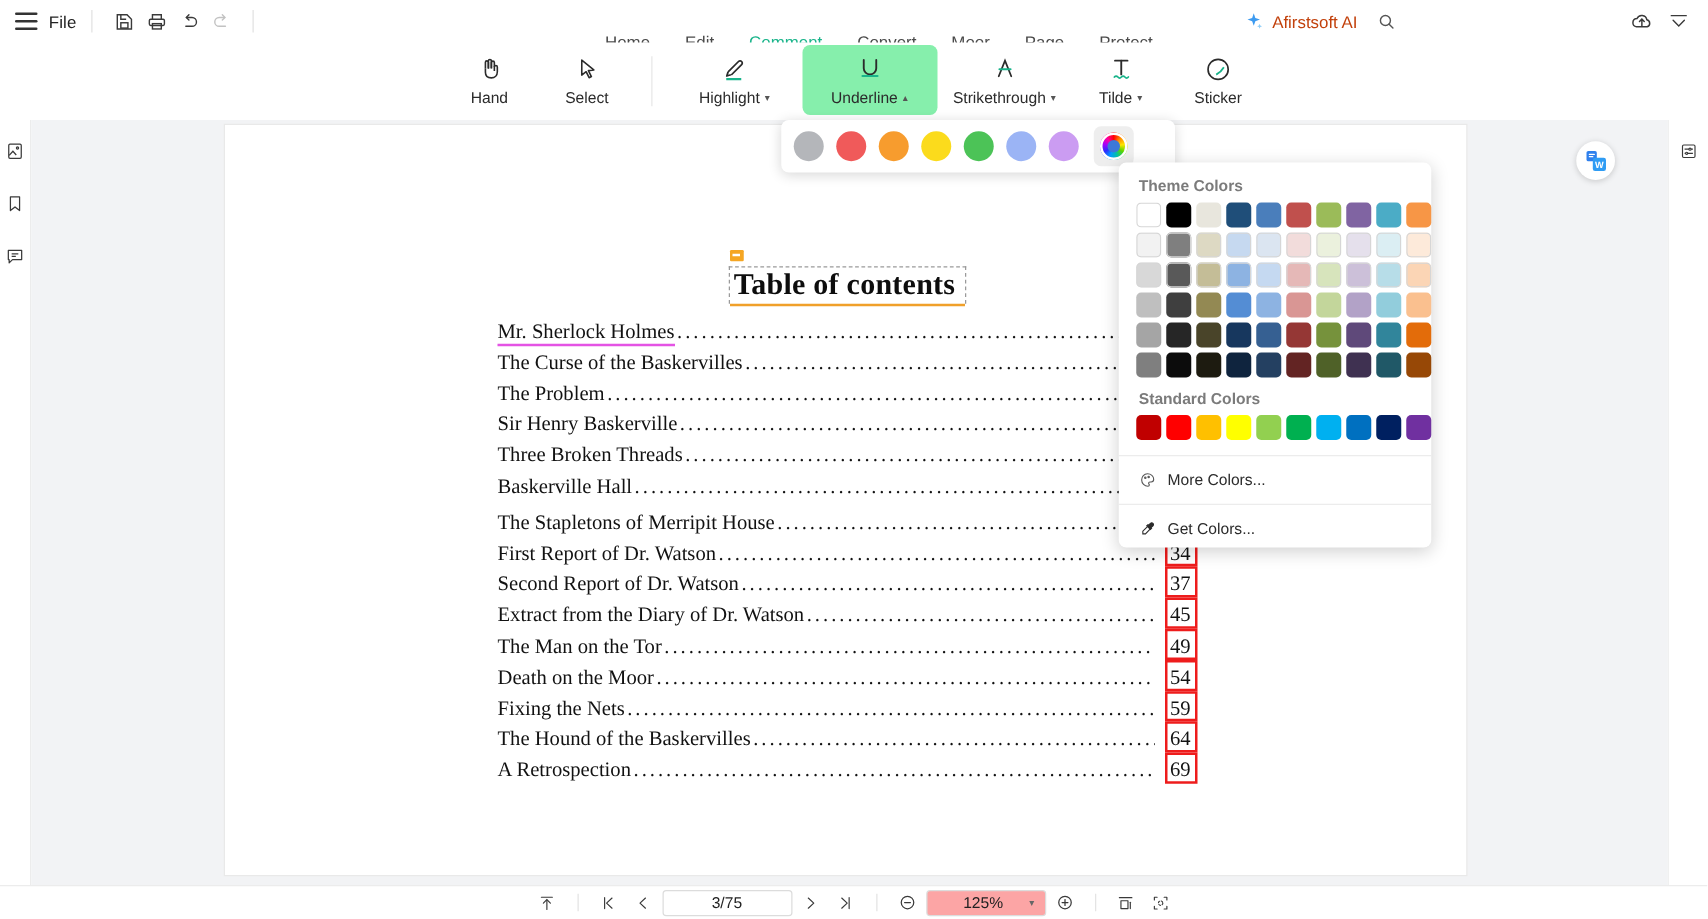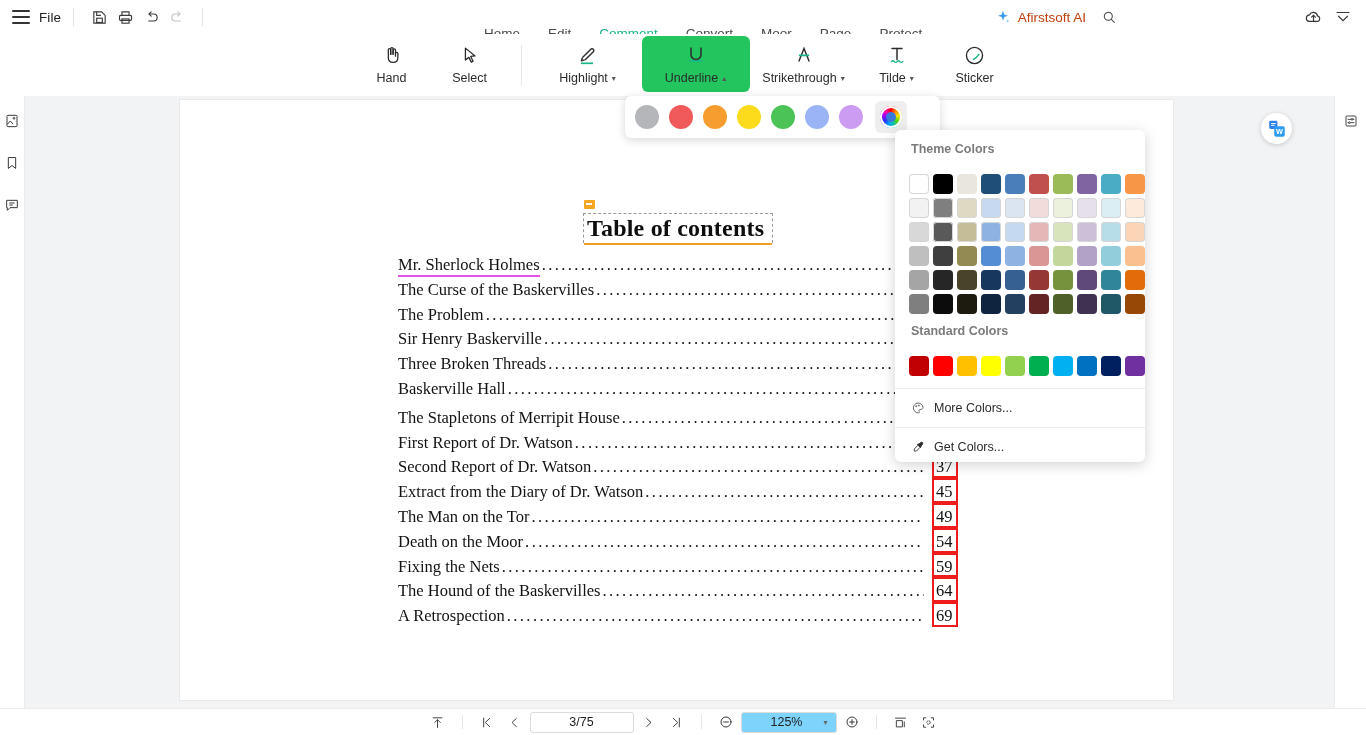--- a/index.html
+++ b/index.html
@@ -48,21 +48,21 @@
   }
   .ribbon-inner { display:flex; align-items:flex-start; gap:0; height:58px; }
   .rgroup { display:flex; align-items:center; gap:0; }
   .rsep { width:1px; height:40px; background:#e8e8e8; margin: 0 12px; align-self:center; }
   .rtool {
     width: 78px; height: 56px; border-radius:6px;
     display:flex; flex-direction:column; align-items:center; justify-content:center;
     gap:4px; cursor:pointer; position:relative;
   }
   .rtool.wide { width: 108px; }
-  .rtool.active { background:#22c55e; }
+  .rtool.active { background:#86efac; }
   .rtool .ricon { height:24px; display:flex; align-items:center; justify-content:center; }
   .rtool .rlabel { font-size:12.5px; color:#2b2b2b; display:flex; align-items:center; gap:4px; white-space:nowrap;}
   .caret { font-size:8px; color:#555; line-height:1; position:relative; top:1px;}
 
   
   .flyout {
     position:absolute; left:625px; top:96px; width: 315px; height: 42px;
     background:#ffffff; border-radius: 6px;
     box-shadow: 0 2px 10px rgba(0,0,0,.16);
     display:flex; align-items:center; padding: 0 10px; gap: 10px;
@@ -83,21 +83,21 @@
   .wheel::after{content:"";position:absolute;left:6px;top:6px;width:10px;height:10px;border-radius:50%;background:#3c78d8;}
 
   
   .colorpanel {
     position:absolute; left:895px; top:130px; width:250px;
     background:#ffffff; border-radius:6px;
     box-shadow: 0 3px 14px rgba(0,0,0,.18);
     padding: 8px 0 0 0; z-index: 50;
     font-size: 12px;
   }
-  .cp-title { font-size:12.5px; font-weight:bold; color:#7b7b7b; padding: 4px 16px 18px; }
+  .cp-title { font-size:12.5px; font-weight:bold; color:#7b7b7b; padding: 4px 16px 6px; }
   .cp-grid { display:grid; grid-template-columns: repeat(10, 20px); gap: 4px; padding: 0 14px 6px; }
   .cp-cell { width:20px; height:20px; border-radius:4px; cursor:pointer; }
   .cp-cell.lightborder { box-shadow: inset 0 0 0 1px #d6d6d6; }
   .cp-std { display:grid; grid-template-columns: repeat(10, 20px); gap: 4px; padding: 0 14px 8px; }
   .cp-divider { height:1px; background:#ececec; margin: 4px 0; }
   .cp-item {
     display:flex; align-items:center; gap:9px;
     padding: 8px 16px; cursor:pointer; font-size:12.5px; color:#2b2b2b;
   }
 
@@ -182,21 +182,21 @@
   .bbtn { width:26px; height:21px; display:flex; align-items:center; justify-content:center; cursor:pointer; border-radius:3px;}
   .bb-sep { width:1px; height:14px; background:#e4e4e4; margin:0 9px; }
   .pagebox {
     width: 104px; height: 21px; border:1px solid #dcdcdc; border-radius:3px;
     display:flex; align-items:center; justify-content:center;
     font-size:12.5px; color:#222; background:#fff; cursor:text;
   }
   .zoombox {
     width: 96px; height: 21px; border:1px solid #dcdcdc; border-radius:3px;
     display:flex; align-items:center; justify-content:space-between;
-    padding: 0 8px; font-size:12.5px; color:#222; background:#7dd3fc; cursor:pointer;
+    padding: 0 8px; font-size:12.5px; color:#222; background:#fca5a5; cursor:pointer;
   }
   .zoombox .caret2 { font-size:8px; color:#666; }
   svg { display:block; }
 </style>
 </head>
 <body>
 
 <div id="app">
 
   <div class="topbar">

